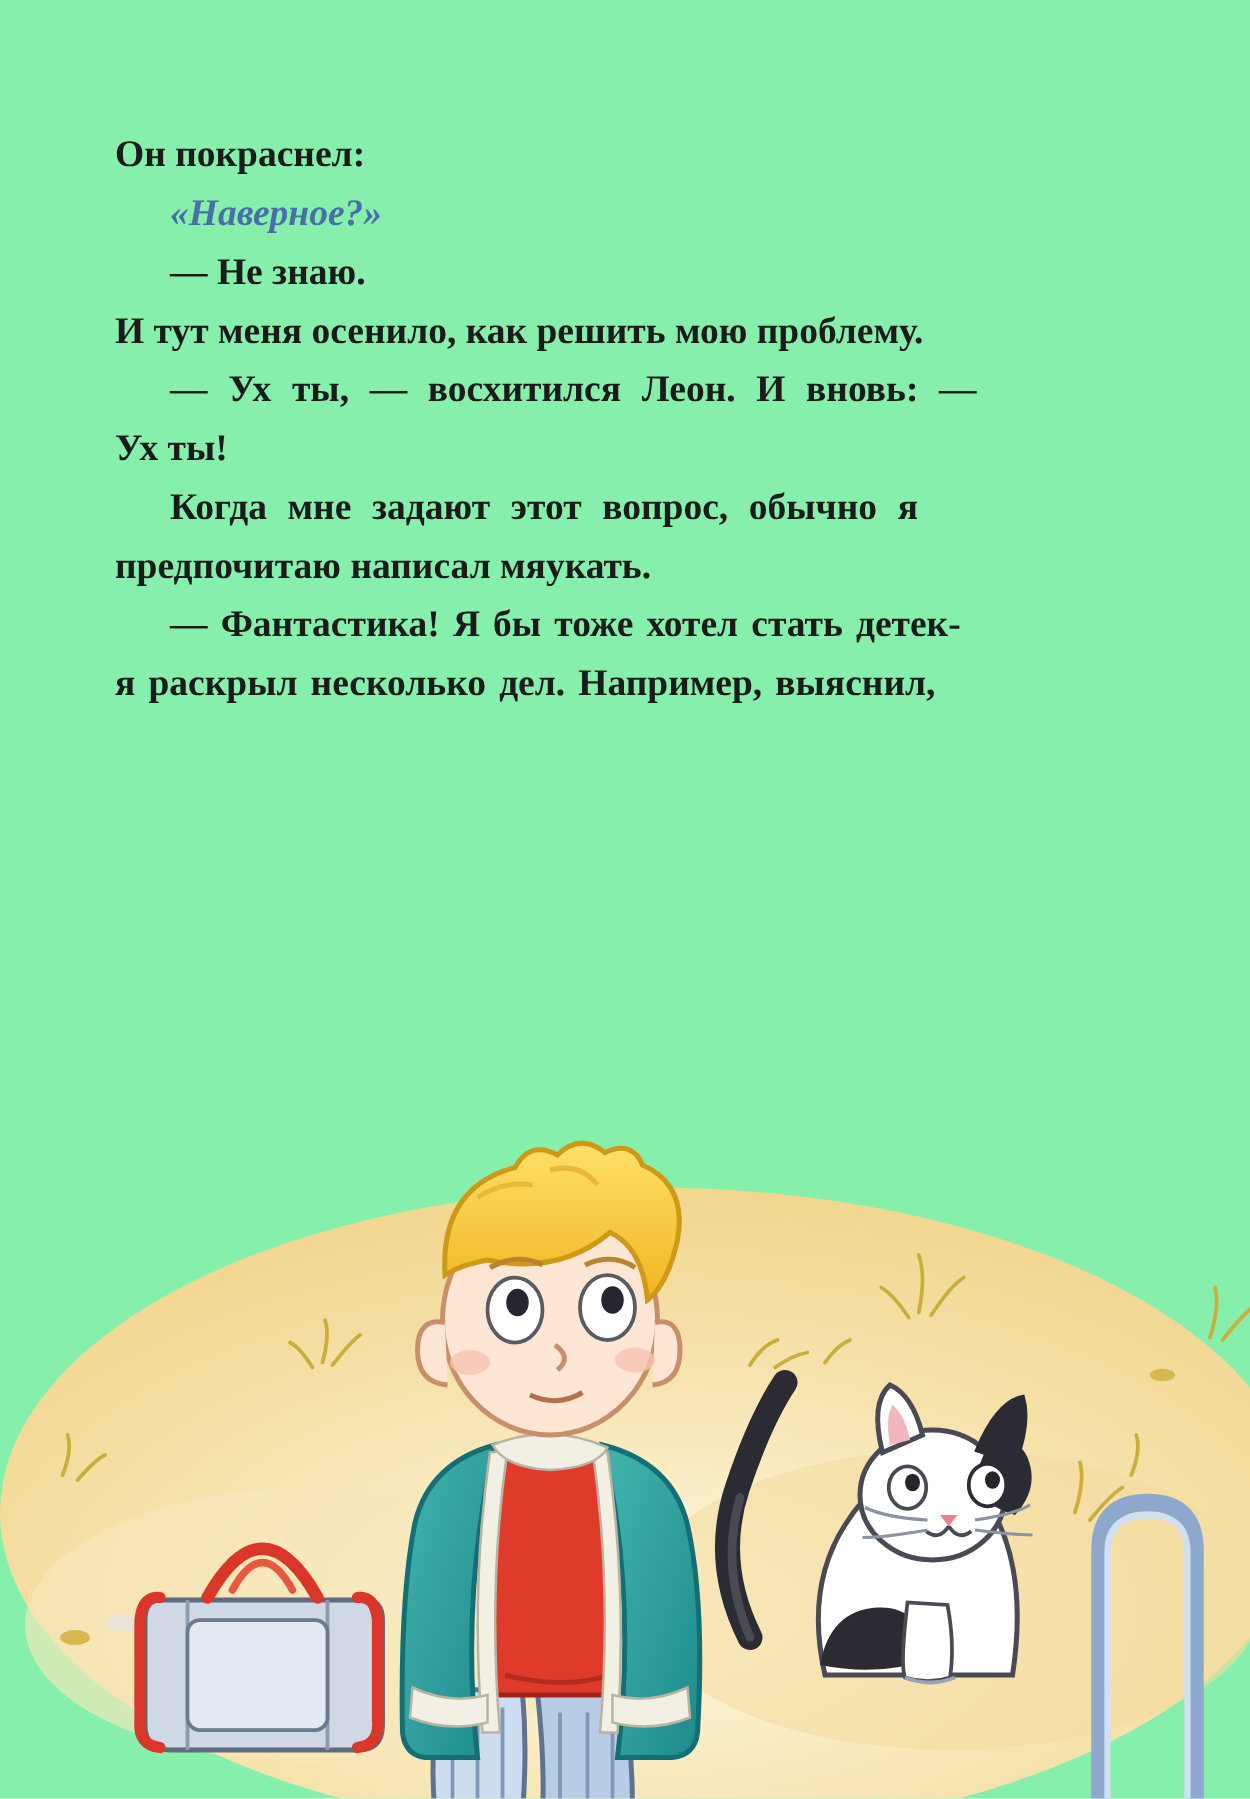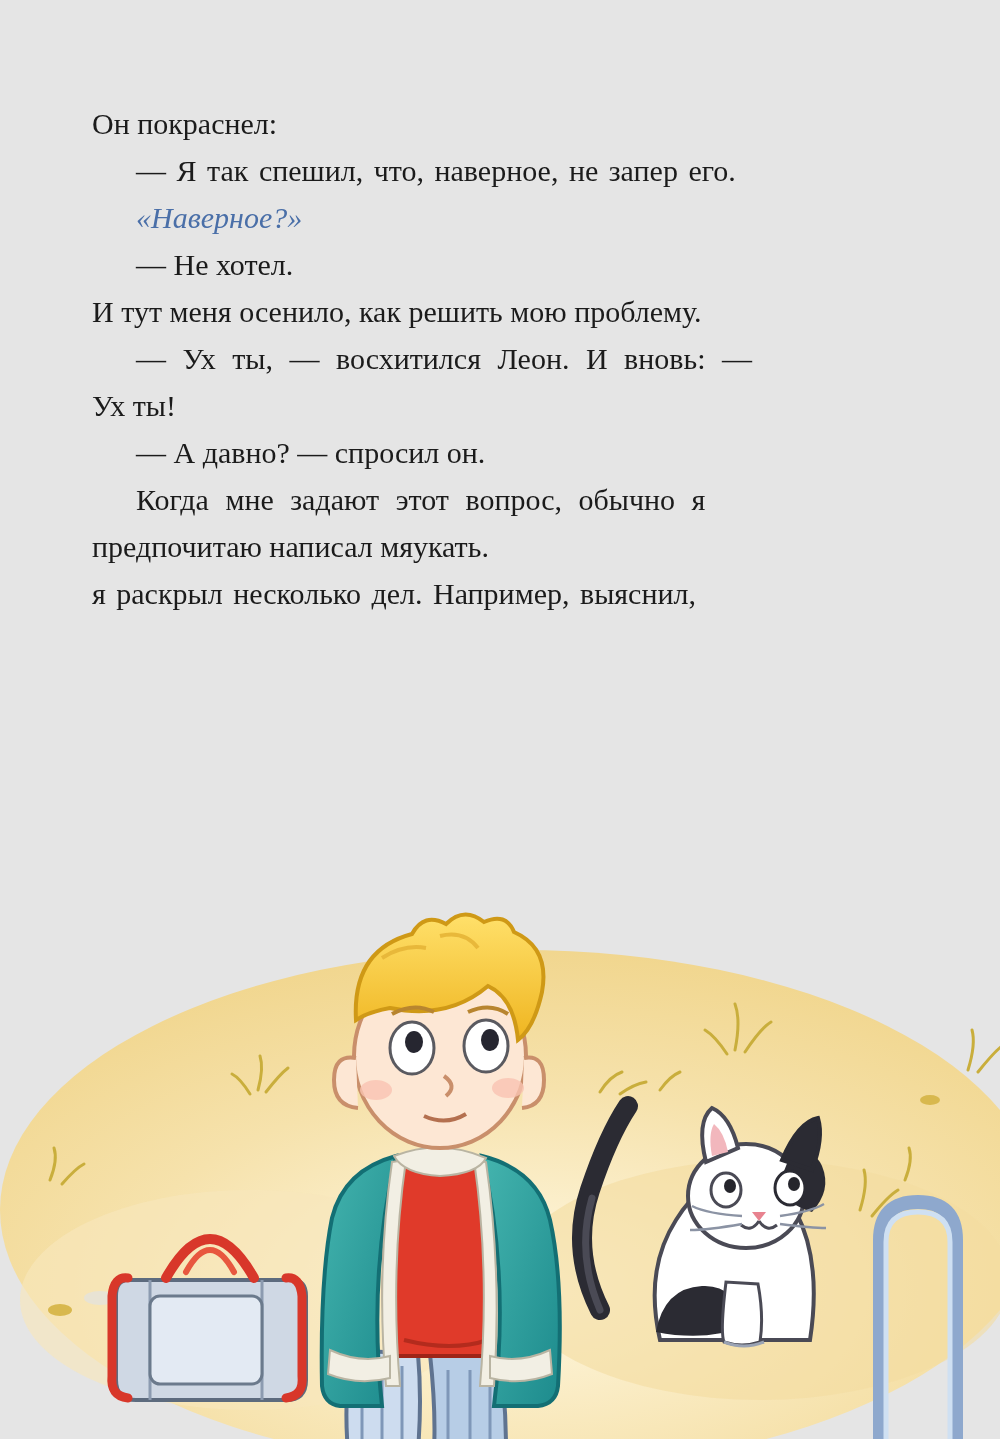--- a/index.html
+++ b/index.html
@@ -11,21 +11,22 @@
     width: 1000px;
     height: 1439px;
     position: relative;
     overflow: hidden;
     font-family: "Liberation Serif", serif;
   }
 
   .page {
     position: absolute;
     inset: 0;
-    background: #e5e5e5;
+    background: #86efac;
+    font-weight: bold;
   }
 
   .text-block {
     position: absolute;
     left: 92px;
     top: 100px;
     width: 800px;
     font-size: 30px;
     line-height: 47px;
     color: #1b1b1b;
@@ -63,58 +64,55 @@
 <body>
 
 <div class="page">
 
   <div class="text-block">
 
     <p class="para noindent nojust">
       <span>Он покраснел:</span>
     </p>
 
-    <p class="para indent nojust">
-      <span class="spread-3">— Я так спешил, что, наверное, не запер его.</span>
-    </p>
 
     <p class="para indent nojust">
       <span class="quote">«Наверное?»</span>
     </p>
 
     <p class="para indent nojust">
-      <span>— Не хотел.</span>
+      <span>— Не знаю.</span>
     </p>
 
     <p class="para noindent nojust">
       <span>И тут меня осенило, как решить мою проблему.</span>
     </p>
 
 
     <p class="para indent nojust">
       <span class="spread-2">— Ух ты, — восхитился Леон. И вновь: —</span>
     </p>
 
     <p class="para noindent nojust">
       <span>Ух ты!</span>
     </p>
 
 
-    <p class="para indent nojust">
-      <span>— А давно? — спросил он.</span>
-    </p>
 
     <p class="para indent nojust">
       <span class="spread-2">Когда мне задают этот вопрос, обычно я</span>
     </p>
 
     <p class="para noindent nojust">
       <span>предпочитаю написал мяукать.</span>
     </p>
 
+    <p class="para indent nojust">
+      <span class="spread-3">— Фантастика! Я бы тоже хотел стать детек-</span>
+    </p>
 
 
     <p class="para noindent nojust">
       <span class="spread-3">я раскрыл несколько дел. Например, выяснил,</span>
     </p>
 
 
   </div>
 
   <div class="illus">

